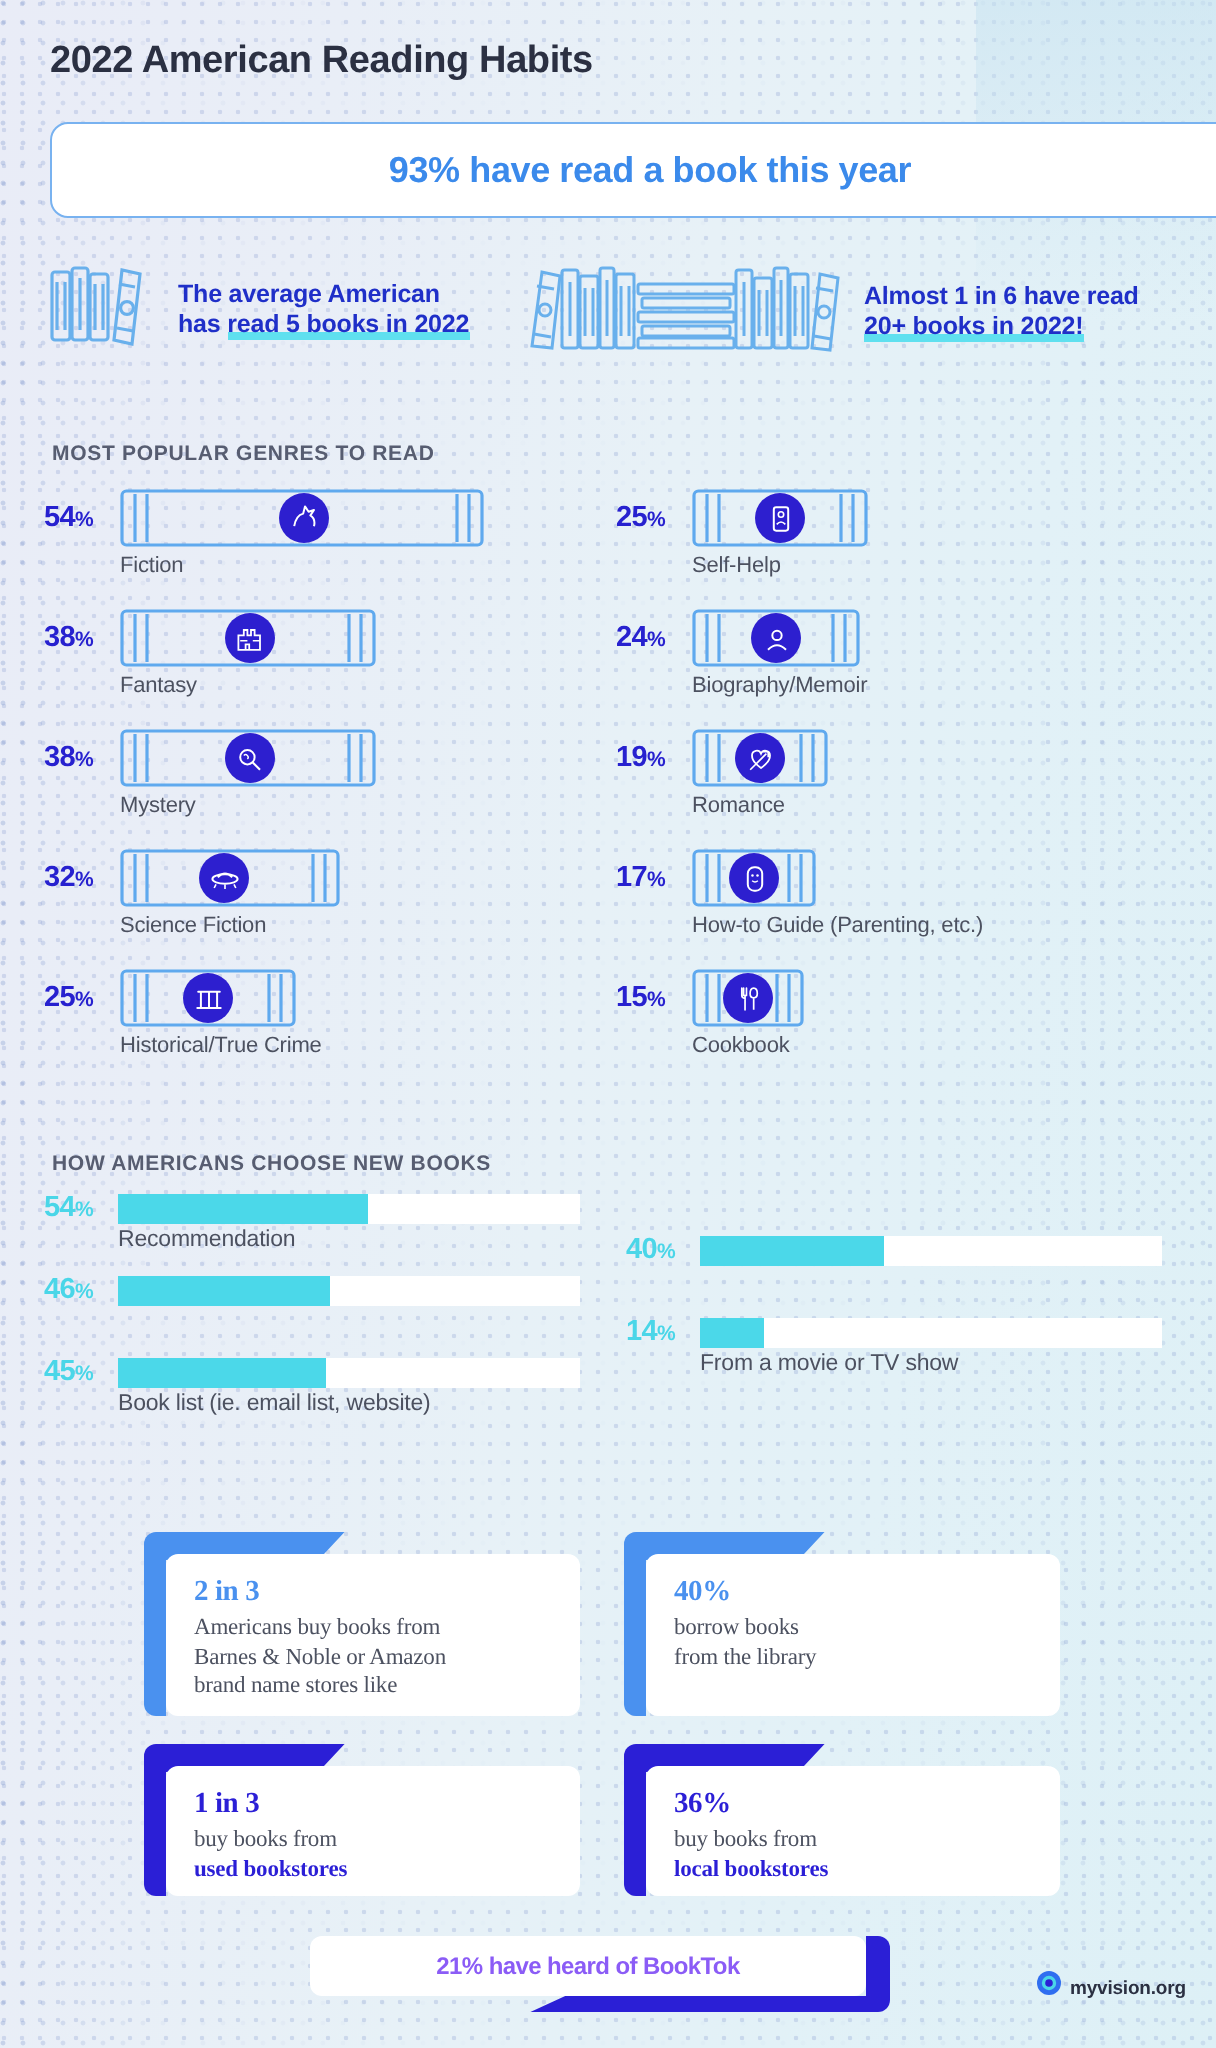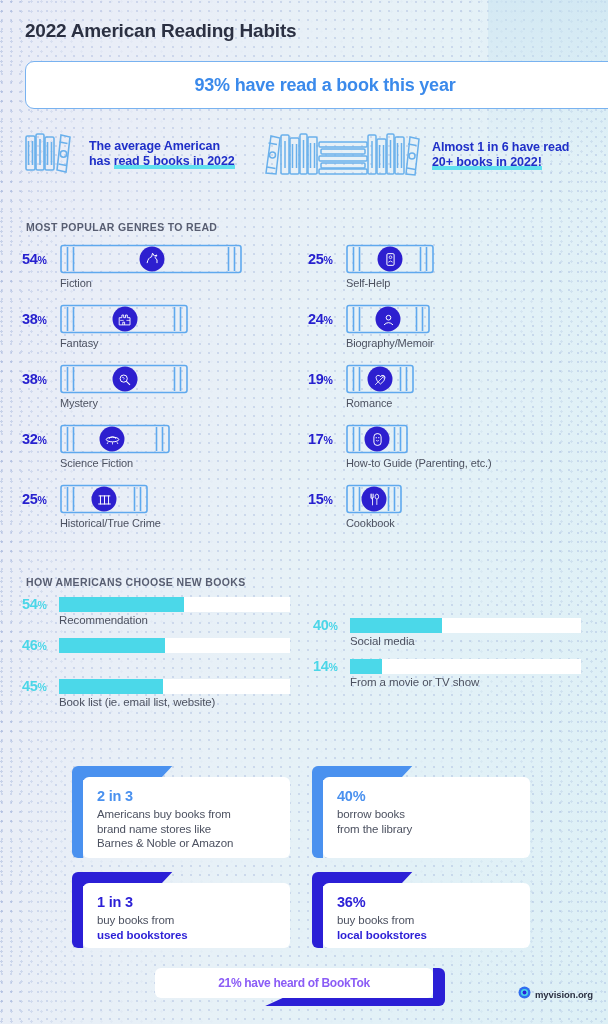--- a/index.html
+++ b/index.html
@@ -159,21 +159,21 @@
   }
   .choose-label {
     margin-top: 2px;
     margin-left: 37px;
     font-size: 11.5px;
     color: #4c5160;
     letter-spacing: -0.1px;
   }
 
   
-  .fact-card { position: absolute; }
+  .fact-card { position: absolute; font-family: Liberation Serif, serif; }
   .fact-card .tab {
     position: absolute;
     left: 0; top: 0;
     width: 100%; height: 100%;
     border-radius: 6px;
   }
   .fact-card .panel {
     position: absolute;
     left: 11px; top: 11px;
     right: 0; bottom: 0;
@@ -571,42 +571,41 @@
       </div>
     </div>
   <div id="choose-right" class="layer">
       <div class="choose-item" style="left: 313px; top: 617px;">
         <div class="choose-row">
           <div class="choose-pct">40<span class="sym">%</span></div>
           <div class="bar-track" style="width: 231px;">
             <div class="bar-fill" style="width: 40%;"></div>
           </div>
         </div>
-        <div class="choose-label">Social media</div>
       </div>
       <div class="choose-item" style="left: 313px; top: 658px;">
         <div class="choose-row">
           <div class="choose-pct">14<span class="sym">%</span></div>
           <div class="bar-track" style="width: 231px;">
             <div class="bar-fill" style="width: 14%;"></div>
           </div>
         </div>
         <div class="choose-label">From a movie or TV show</div>
       </div>
     </div>
 
   <div id="fact-cards" class="layer">
       <div class="fact-card" style="left: 72px; top: 766px; width: 218px; height: 92px;">
         <div class="tab" style="background: rgb(74, 145, 239); clip-path: polygon(0px 0px, 46% 0px, 40% 14px, 11px 14px, 11px 100%, 0px 100%);"></div>
         <div class="panel">
           <div class="fact-head" style="color: rgb(74, 145, 239);">2 in 3</div>
           <div class="fact-body">
             <div>Americans buy books from</div>
+            <div>Barnes &amp; Noble or Amazon</div>
             <div>brand name stores like</div>
-            <div>Barnes &amp; Noble or Amazon</div>
           </div>
         </div>
       </div>
       <div class="fact-card" style="left: 312px; top: 766px; width: 218px; height: 92px;">
         <div class="tab" style="background: rgb(74, 145, 239); clip-path: polygon(0px 0px, 46% 0px, 40% 14px, 11px 14px, 11px 100%, 0px 100%);"></div>
         <div class="panel">
           <div class="fact-head" style="color: rgb(74, 145, 239);">40%</div>
           <div class="fact-body">
             <div>borrow books</div>
             <div>from the library</div>

